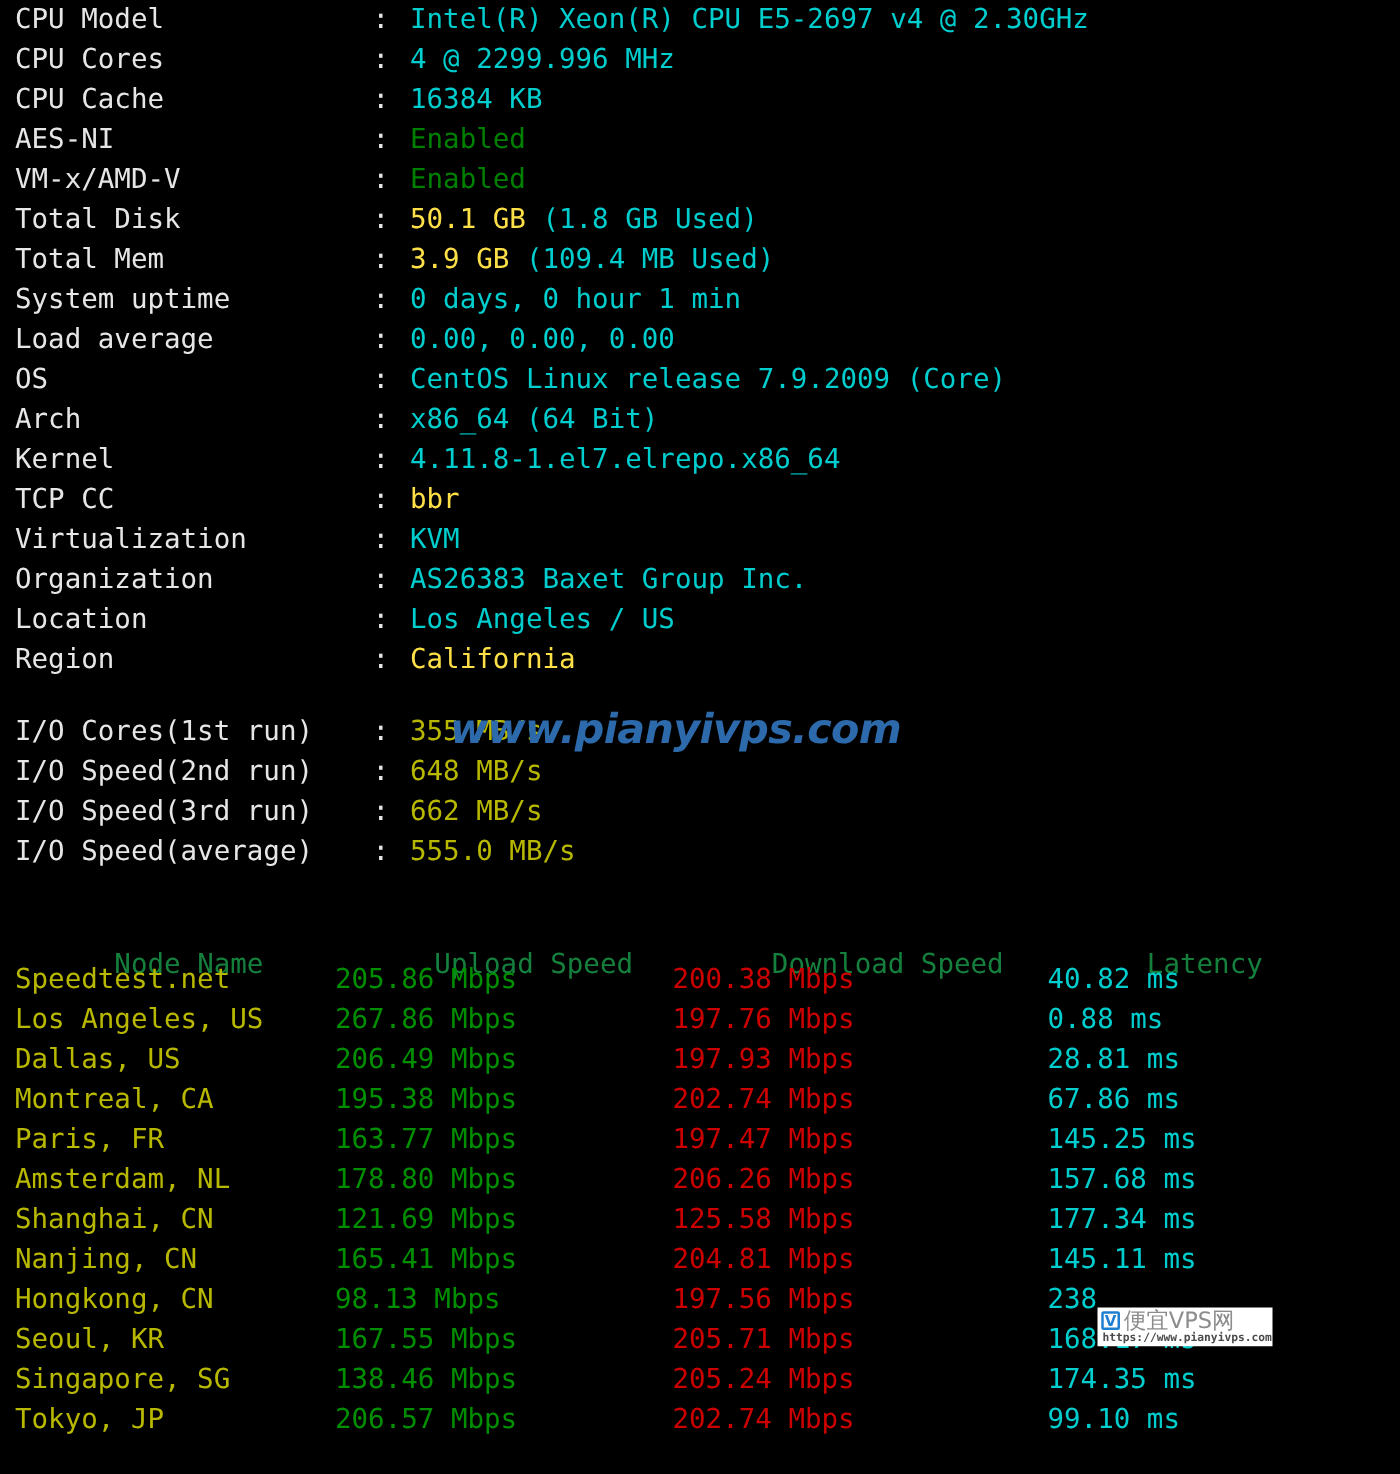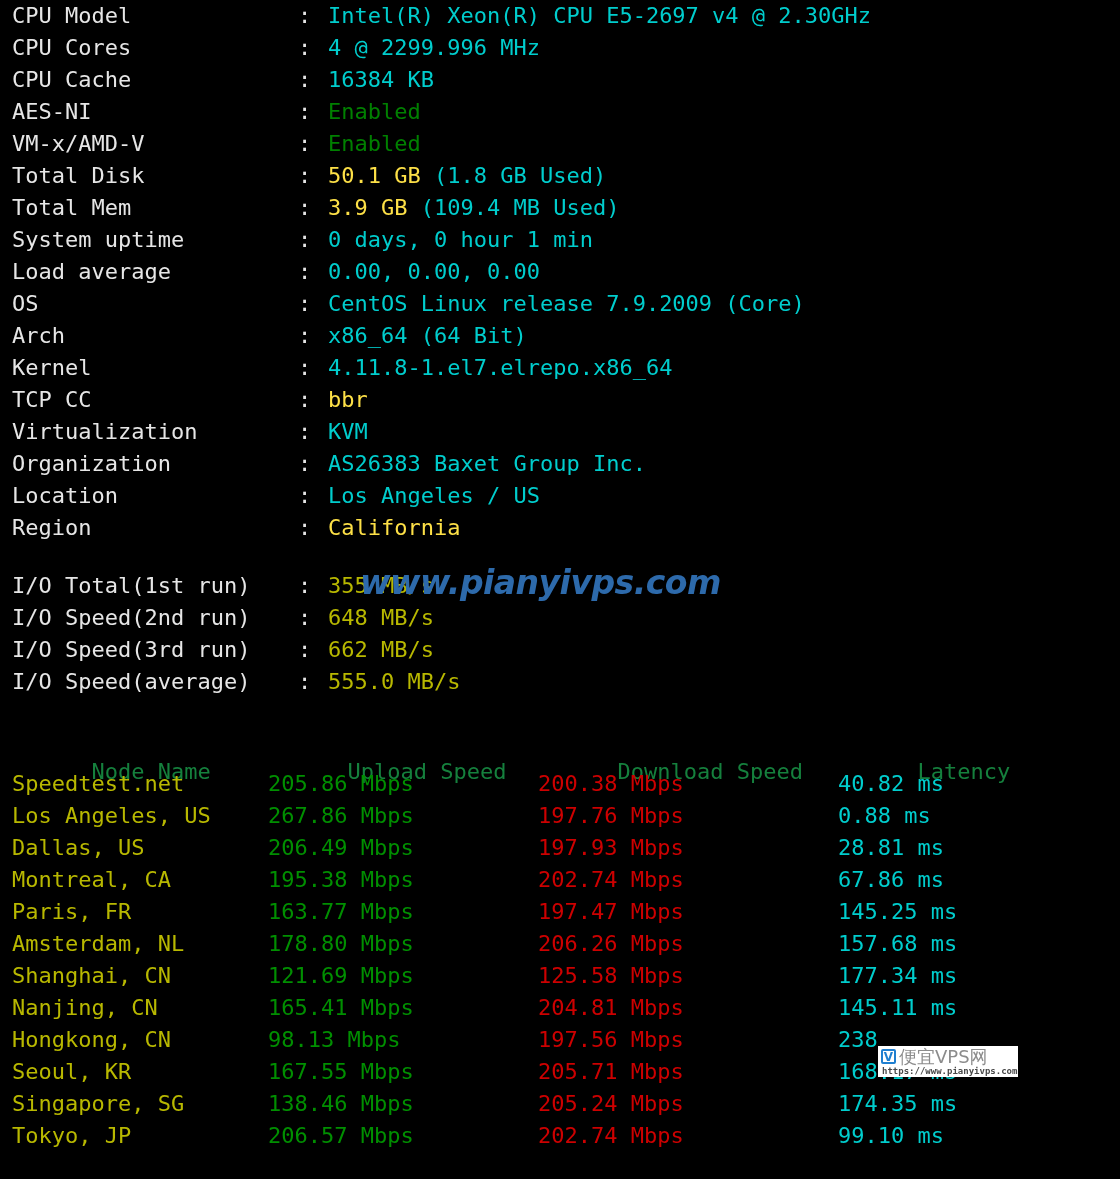--- a/index.html
+++ b/index.html
@@ -171,21 +171,21 @@
       <div class="line info-row"><span class="k c-label">Organization</span><span class="sep c-colon">:</span><span class="c-cyan">AS26383 Baxet Group Inc.</span></div>
       <div class="line info-row"><span class="k c-label">Location</span><span class="sep c-colon">:</span><span class="c-cyan">Los Angeles / US</span></div>
       <div class="line info-row"><span class="k c-label">Region</span><span class="sep c-colon">:</span><span class="c-gold">California</span></div>
     </div>
 
   <div class="sep-line">
     
   </div>
 
   <div id="io-speed">
-      <div class="line info-row"><span class="k c-label">I/O Total(1st run)</span><span class="sep c-colon">:</span><span class="c-yellow">355 MB/s</span></div>
+      <div class="line info-row"><span class="k c-label">I/O Cores(1st run)</span><span class="sep c-colon">:</span><span class="c-yellow">355 MB/s</span></div>
       <div class="line info-row"><span class="k c-label">I/O Speed(2nd run)</span><span class="sep c-colon">:</span><span class="c-yellow">648 MB/s</span></div>
       <div class="line info-row"><span class="k c-label">I/O Speed(3rd run)</span><span class="sep c-colon">:</span><span class="c-yellow">662 MB/s</span></div>
       <div class="line info-row"><span class="k c-label">I/O Speed(average)</span><span class="sep c-colon">:</span><span class="c-yellow">555.0 MB/s</span></div>
     </div>
 
   <div class="sep-line">
     
   </div>
 
   <div id="speedtest-table">

